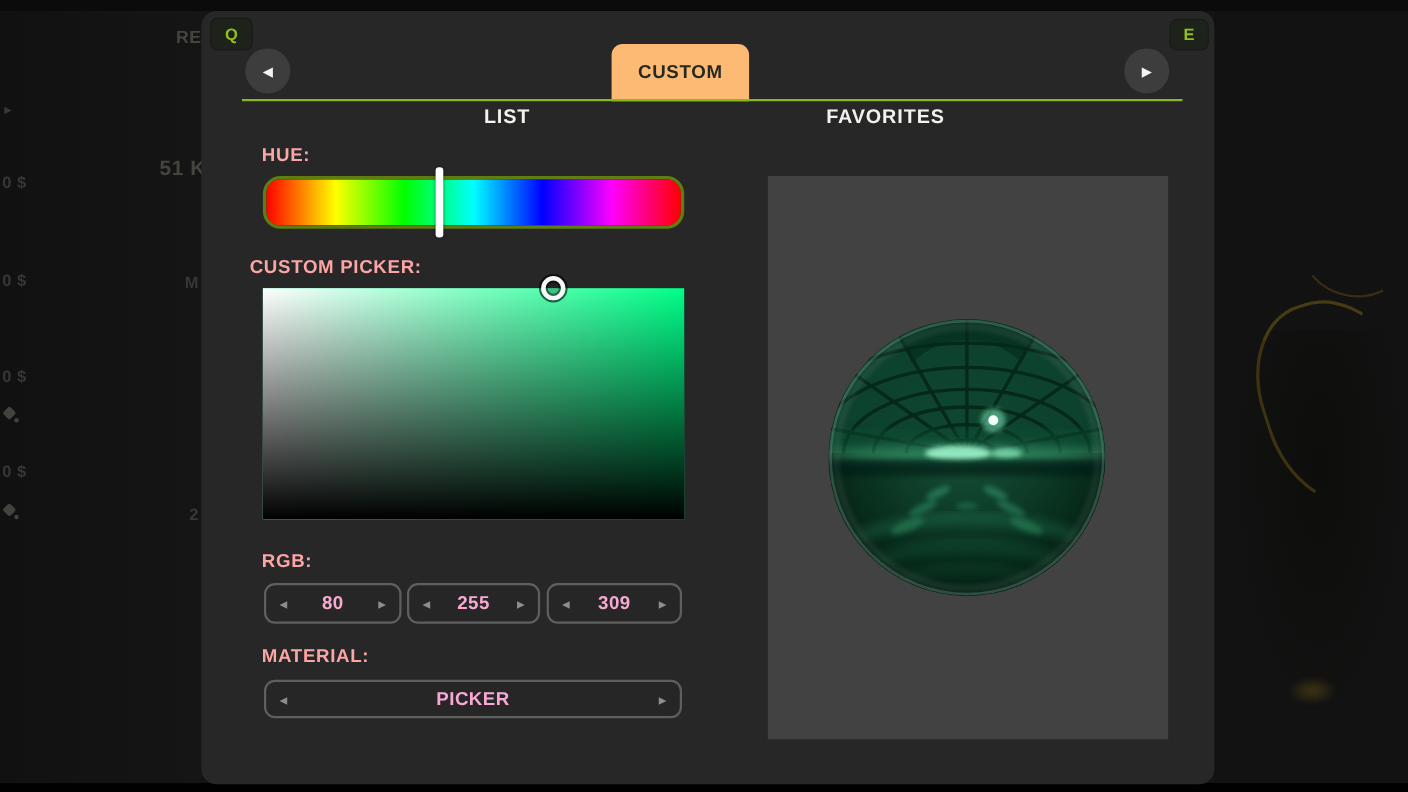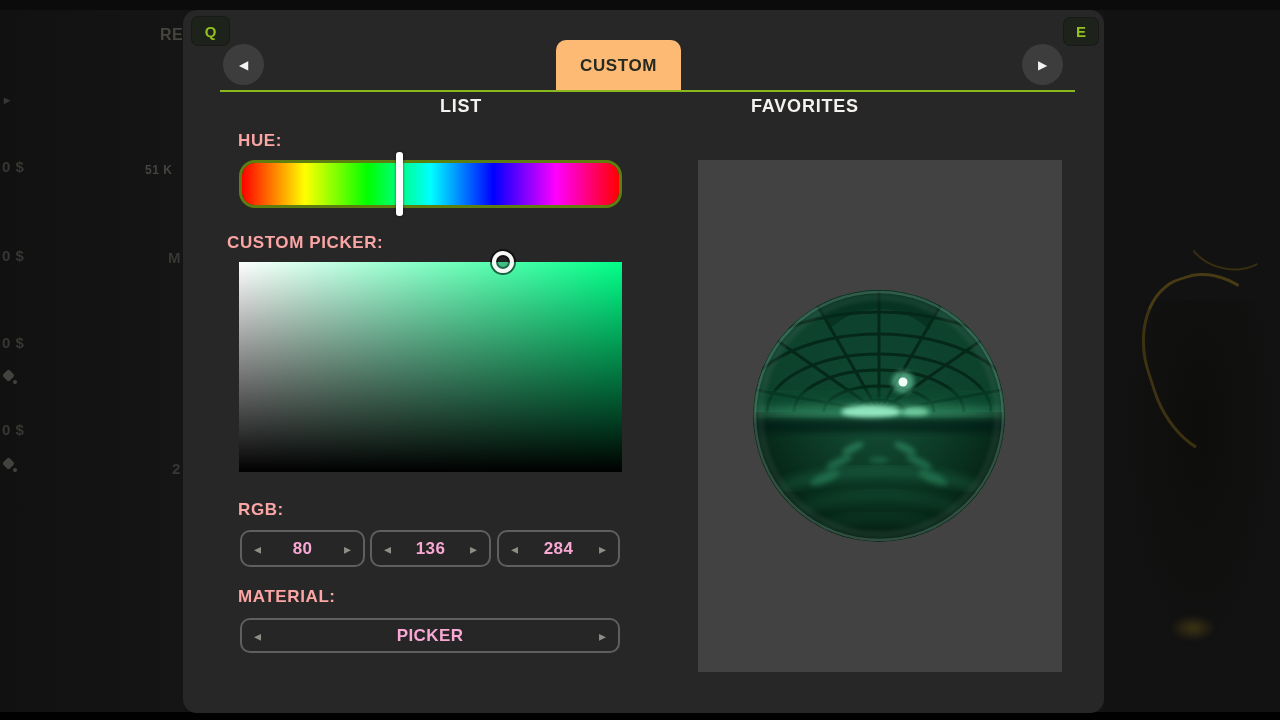--- a/index.html
+++ b/index.html
@@ -122,21 +122,21 @@
   <div class="bg-right-shade"></div>
   <div class="bg-strip-top"></div>
   <div class="bg-strip-bottom"></div>
 
   <div class="moto-blob"></div>
   <div class="moto-arc1"></div>
   <div class="moto-arc2"></div>
   <div class="moto-glow"></div>
 
   <div class="hud-text" style="left:160px; top:26px; font-size:16px;">RE</div>
-  <div class="hud-text" style="left:145px; top:143px; font-size:12px;margin-top:20px;">51 K</div>
+  <div class="hud-text" style="left:145px; top:143px; font-size:19px;">51 K</div>
   <div class="hud-text hud-dim" style="left:4px; top:93px; font-size:12px;">▸</div>
   <div class="hud-text hud-dim" style="left:2px; top:158px; font-size:15px;">0 $</div>
   <div class="hud-text hud-dim" style="left:168px; top:249px; font-size:15px;">M</div>
   <div class="hud-text hud-dim" style="left:2px; top:247px; font-size:15px;">0 $</div>
   <div class="hud-text hud-dim" style="left:2px; top:334px; font-size:15px;">0 $</div>
   <div class="paint-icon" style="left:3px; top:370px;">
       <div class="body"></div>
       <div class="drop"></div>
     </div>
   <div class="hud-text hud-dim" style="left:2px; top:421px; font-size:15px;">0 $</div>
@@ -179,26 +179,26 @@
 
     <div class="section-label" style="left:55px; top:490px;">RGB:</div>
 
     <div class="stepper stepper-r">
       <span class="arrow">◂</span>
       <span class="value">80</span>
       <span class="arrow">▸</span>
     </div>
     <div class="stepper stepper-g">
       <span class="arrow">◂</span>
-      <span class="value">136</span>
+      <span class="value">255</span>
       <span class="arrow">▸</span>
     </div>
     <div class="stepper stepper-b">
       <span class="arrow">◂</span>
-      <span class="value">284</span>
+      <span class="value">309</span>
       <span class="arrow">▸</span>
     </div>
 
     <div class="section-label" style="left:55px; top:577px;">MATERIAL:</div>
     <div class="stepper stepper-material">
       <span class="arrow">◂</span>
       <span class="value">PICKER</span>
       <span class="arrow">▸</span>
     </div>
 

